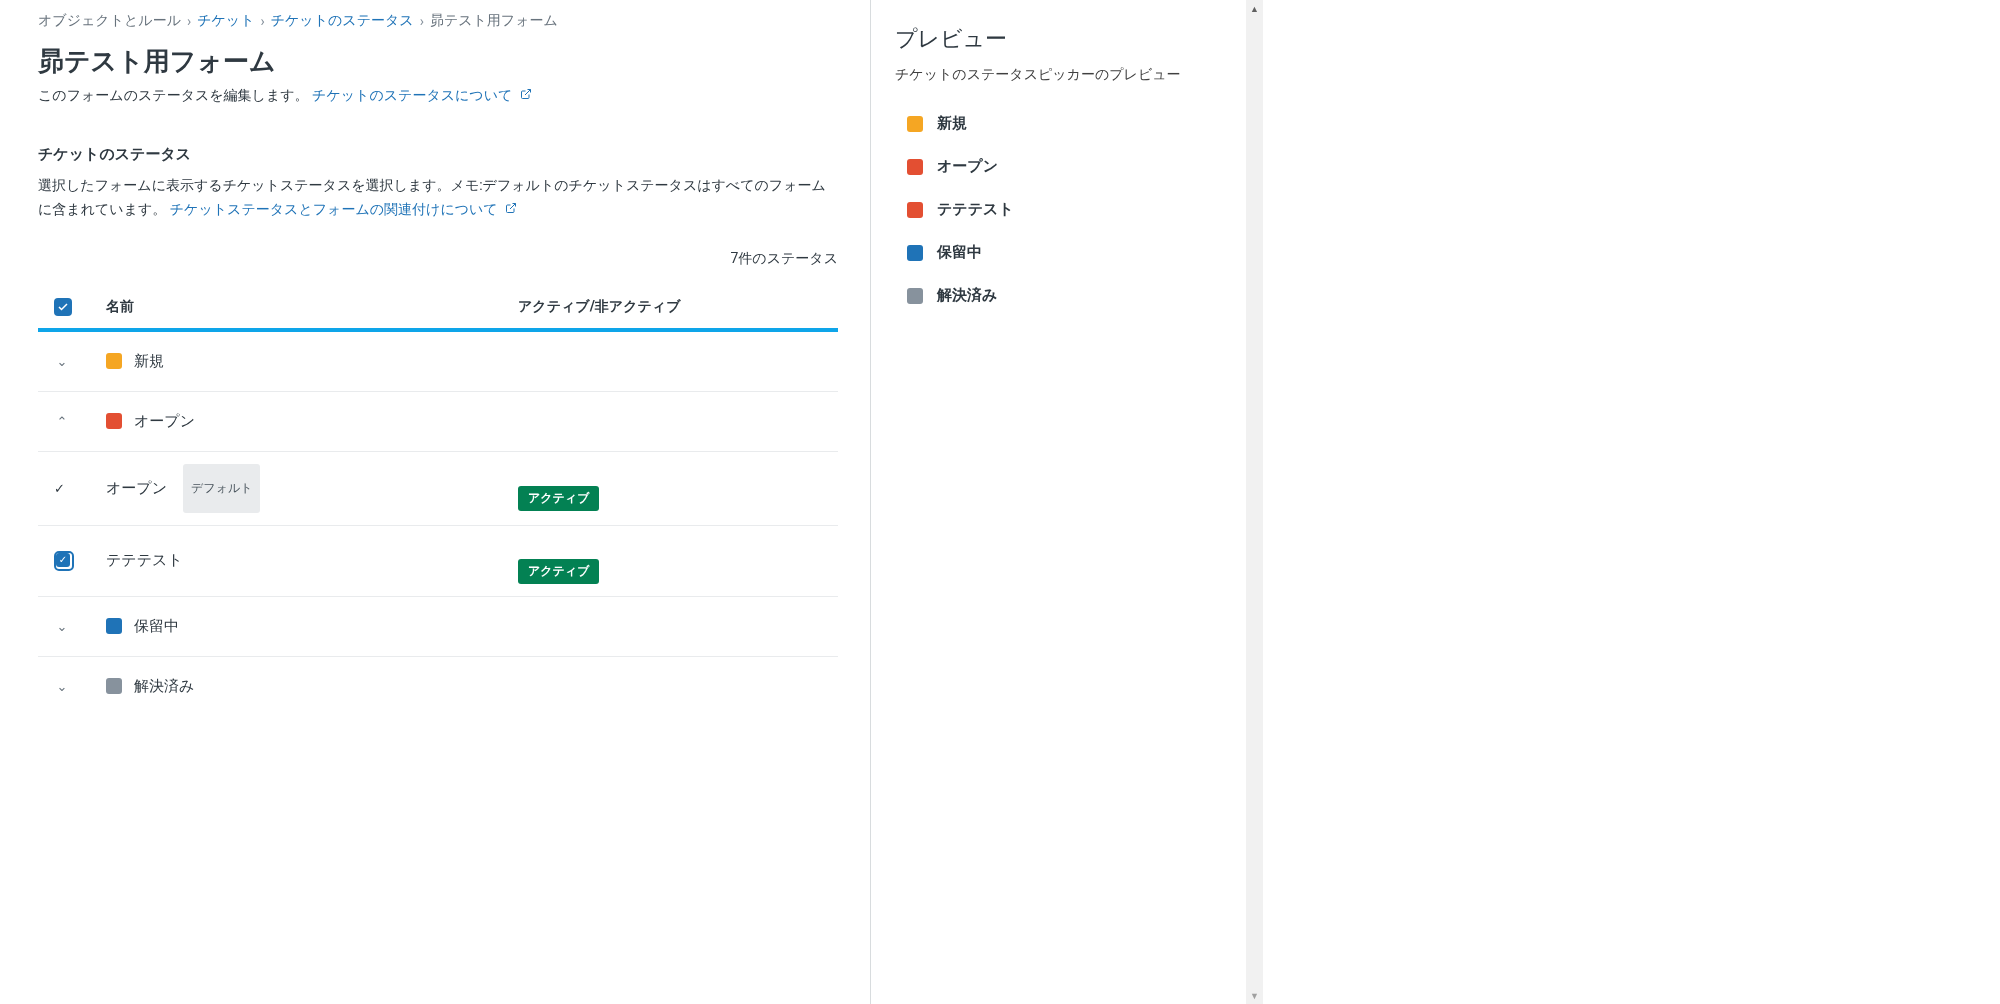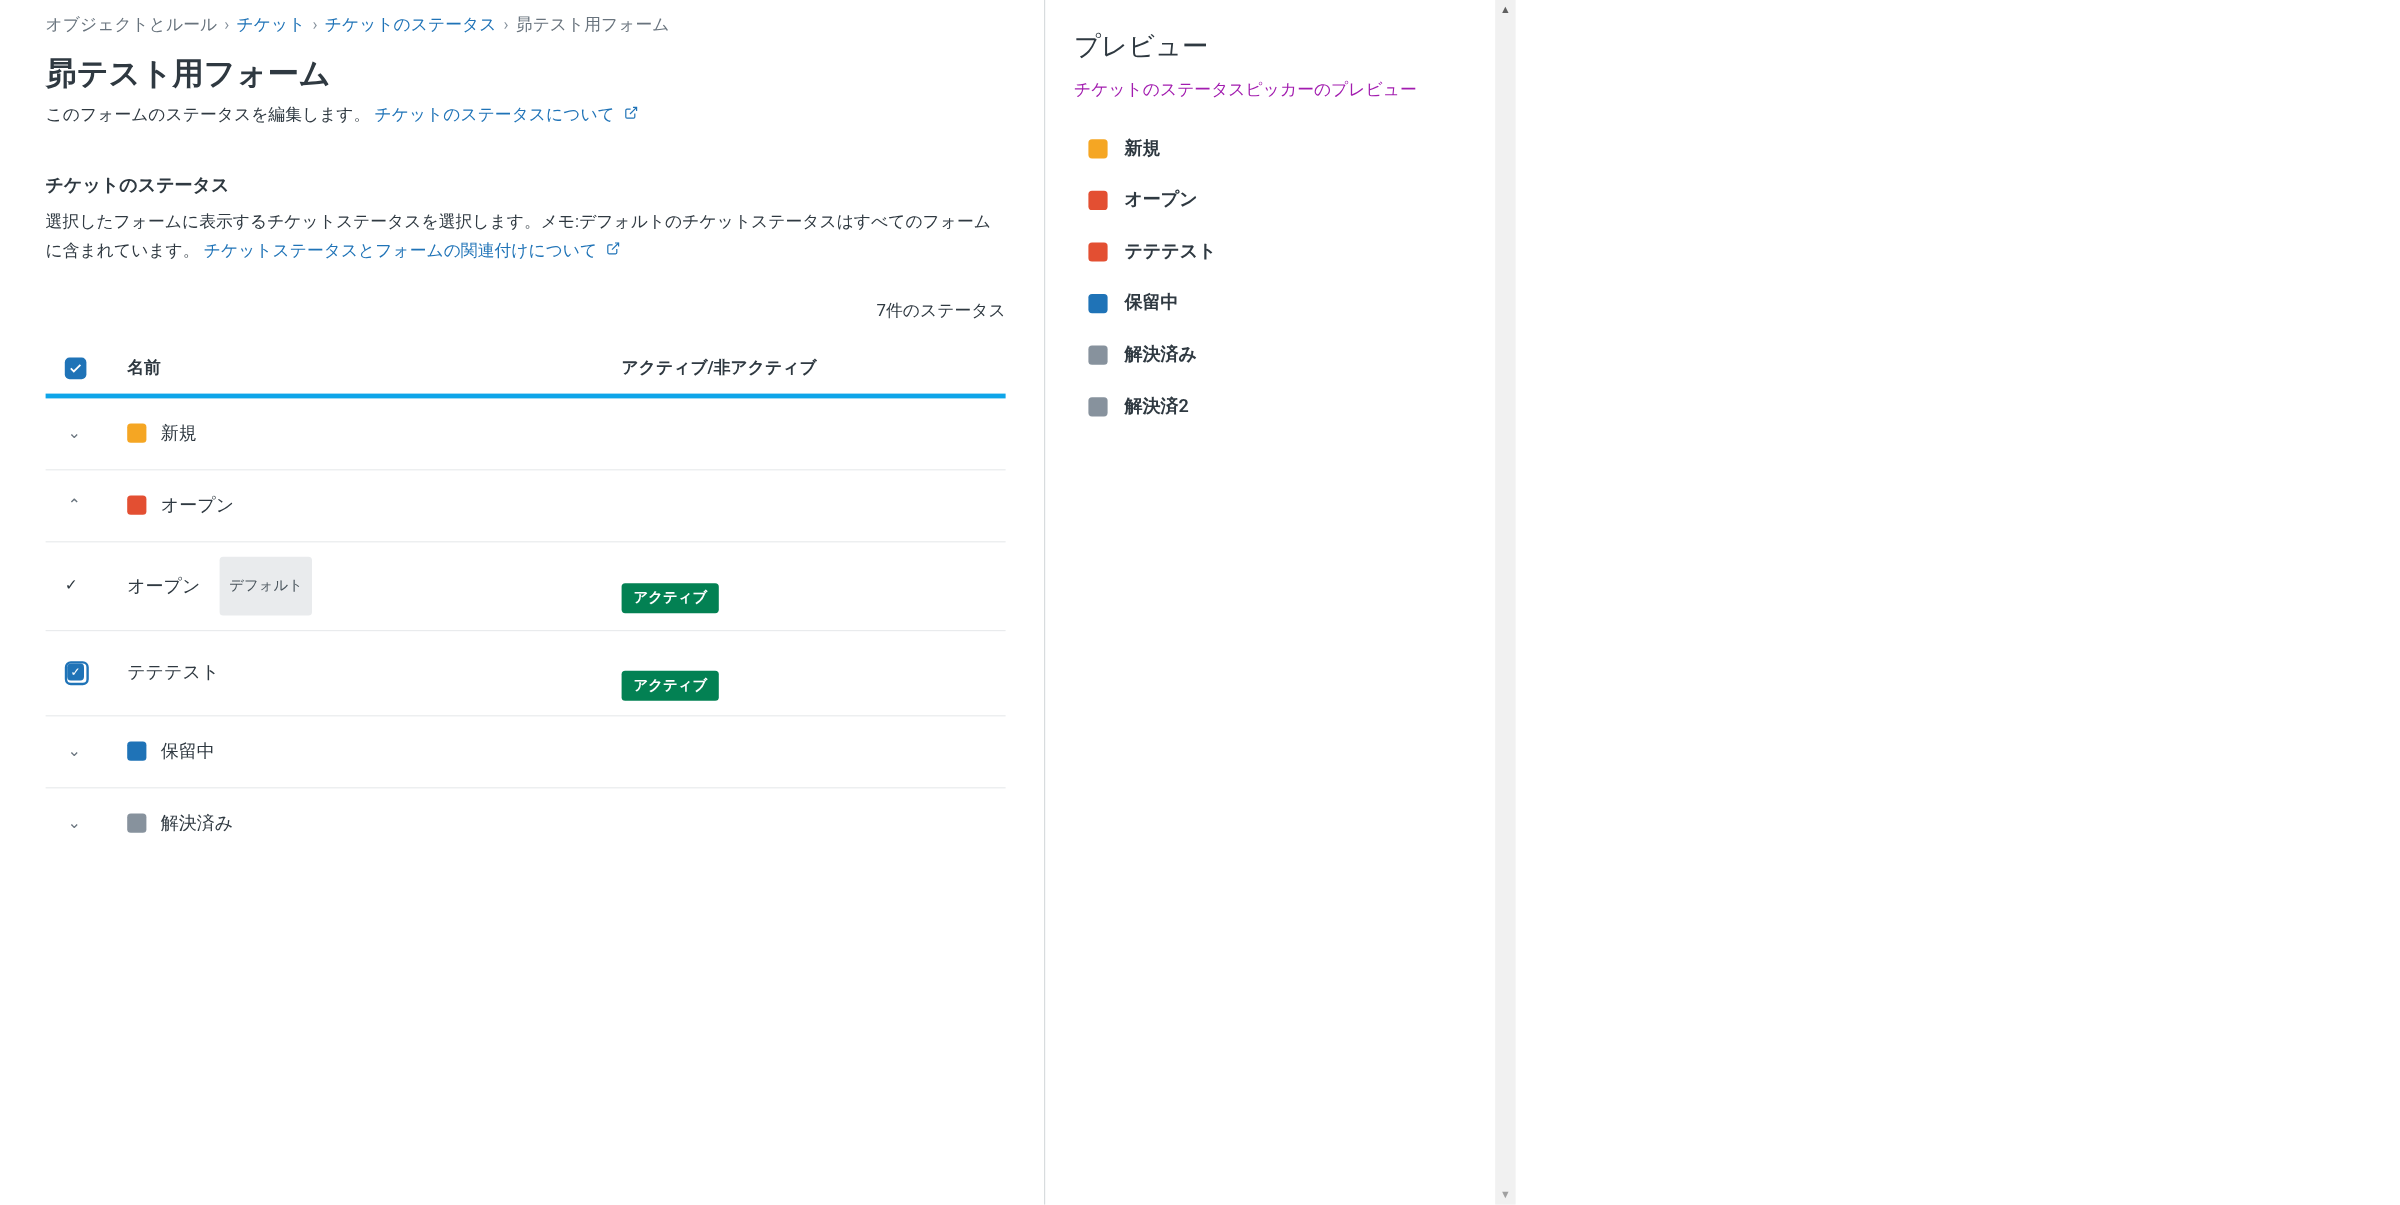--- a/index.html
+++ b/index.html
@@ -97,21 +97,21 @@
     background:#e9ebed; color:#49545c; font-size:12px;
     padding:16px 8px; border-radius:3px; margin-left:4px;
   }
   .active-pill {
     background:#038153; color:#fff; font-size:12px; font-weight:700;
     padding:4px 10px; border-radius:3px; display:inline-block;margin-top:21px;
   }
 
   
   .preview-title { font-size: 22px; font-weight: 400; color:#2f3941; margin-bottom: 12px; }
-  .preview-desc { font-size: 14px; color:#a21caf; margin-bottom: 18px; }
+  .preview-desc { font-size: 14px; color:#404040; margin-bottom: 18px; }
   .preview-item { display:flex; align-items:center; gap:14px; padding:12px 0 12px 12px; font-size:15px; font-weight:600; }
 </style>
 </head>
 <body>
 
 <div class="main">
 
   <nav class="breadcrumb">
     <span class="bc-muted">オブジェクトとルール</span>
     <span class="sep">›</span>
@@ -244,23 +244,19 @@
     <span>テテテスト</span>
   </div>
   <div class="preview-item">
     <span class="swatch col-blue"></span>
     <span>保留中</span>
   </div>
   <div class="preview-item">
     <span class="swatch col-grey"></span>
     <span>解決済み</span>
   </div>
-  <div class="preview-item">
-    <span class="swatch col-grey"></span>
-    <span>解決済2</span>
-  </div>
 </aside>
 
 <div class="scrollbar">
   <div class="sb-btn">▲</div>
   <div class="sb-track"></div>
   <div class="sb-btn" style="color:#a0a0a0;">▼</div>
 </div>
 
 </body></html>

